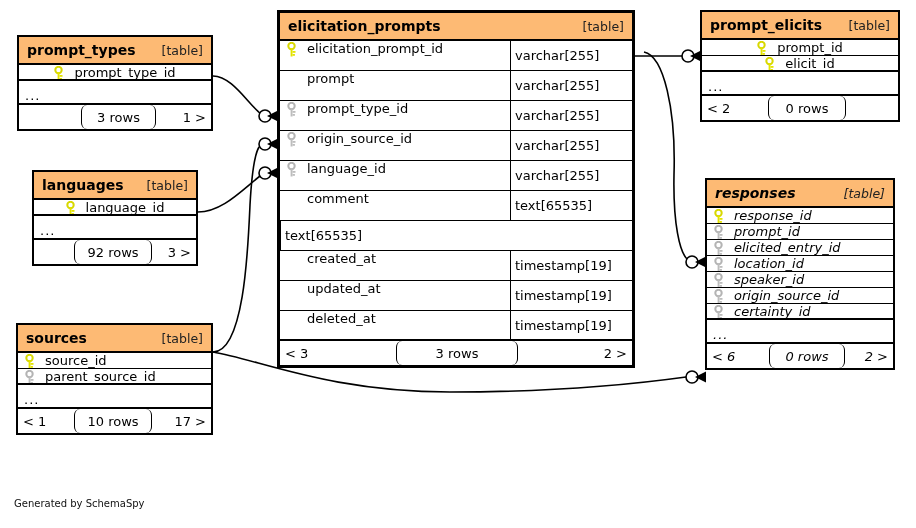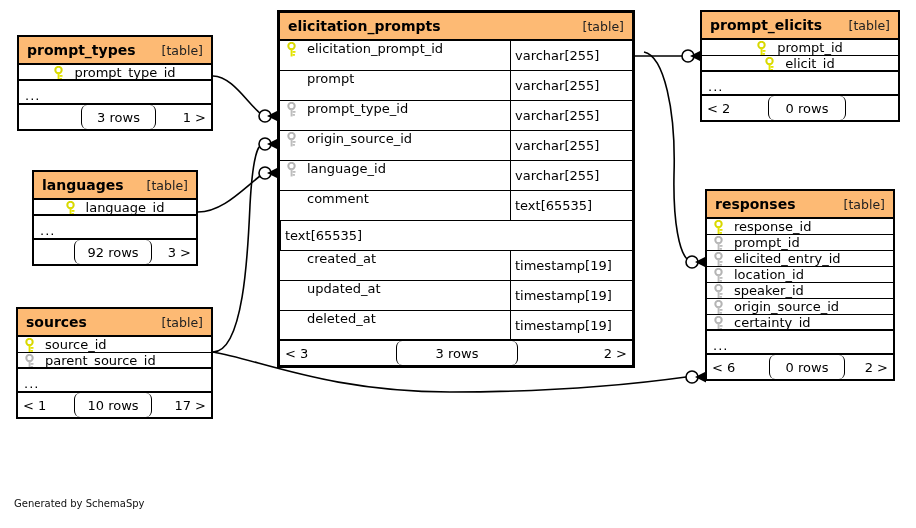--- a/index.html
+++ b/index.html
@@ -158,24 +158,24 @@
     left: 14px;
     top: 498px;
     font-size: 10px;
     color: #111111;
     white-space: nowrap;
   }
 
   
   #tbl-prompt-types      { left: 17px;  top: 35px;  width: 196px; }
   #tbl-languages         { left: 32px;  top: 170px; width: 166px; }
-  #tbl-sources           { left: 16px;  top: 307px; width: 197px; }
+  #tbl-sources           { left: 16px;  top: 323px; width: 197px; }
   #tbl-elicitation       { left: 277px; top: 10px;  width: 358px; }
   #tbl-prompt-elicits    { left: 700px; top: 10px;  width: 200px; }
-  #tbl-responses         { left: 705px; top: 189px; width: 190px; }
+  #tbl-responses         { left: 705px; top: 178px; width: 190px; font-style: italic; }
 
   #tbl-elicitation .col-type { width: 122px; }
   #tbl-elicitation .tbl-row  { height: 30px; }
   #tbl-elicitation .foot-left  { width: 116px; }
   #tbl-elicitation .foot-mid   { width: 122px; }
   #tbl-elicitation .foot-right { flex: 1 1 auto; }
 
   #tbl-prompt-types .foot-left  { width: 62px; }
   #tbl-prompt-types .foot-mid   { width: 75px; }
   #tbl-prompt-types .foot-right { flex: 1 1 auto; }

